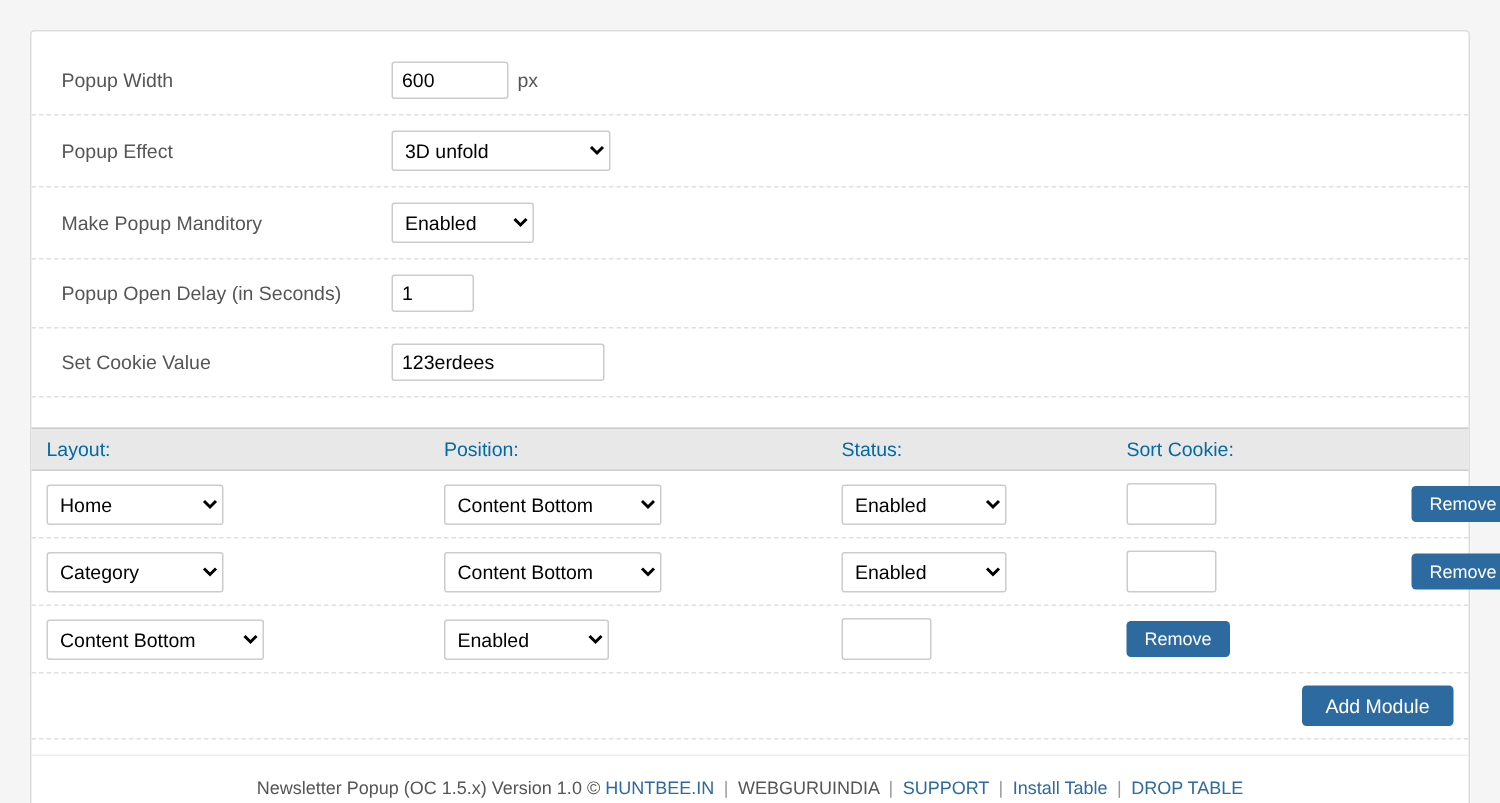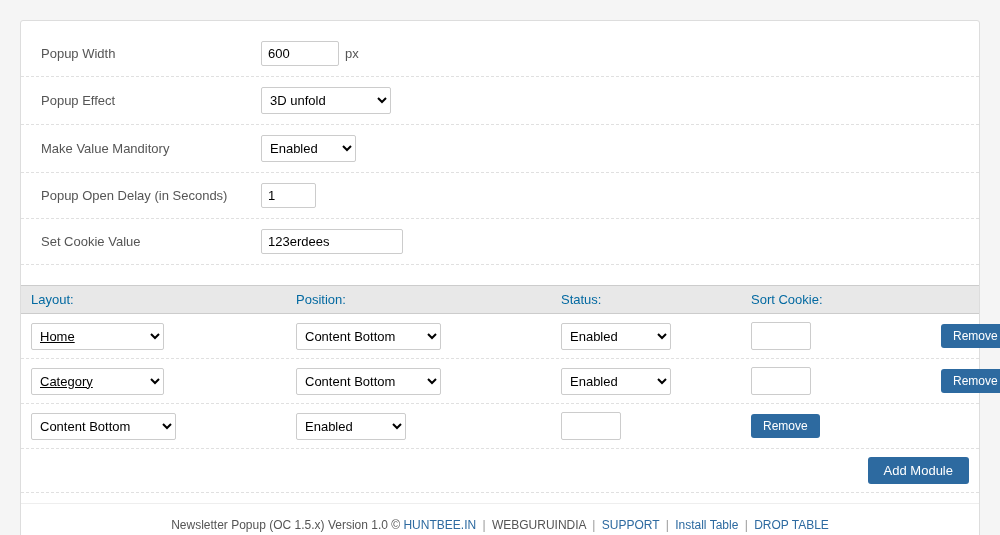--- a/index.html
+++ b/index.html
@@ -57,21 +57,21 @@
     }
     select {
       border: 1px solid #ccc;
       padding: 4px 4px;
       font-size: 13px;
       border-radius: 2px;
       background: #fff;
       cursor: pointer;
     }
     select.effect-select {
-      width: 130px;
+      width: 146px;
     }
     select.mandatory-select {
       width: 95px;
     }
 
     
     .module-table-section {
       margin: 10px 0 0 0;
     }
     .module-table-header {
@@ -91,22 +91,21 @@
       display: grid;
       grid-template-columns: 265px 265px 190px 190px 90px;
       border-bottom: 1px dashed #e0e0e0;
       padding: 8px 10px;
       align-items: center;
     }
     .module-row select {
       width: 110px;
     }
     select.layout-select {
-      width: 133px;
-      text-decoration: underline;
+      width: 118px;
     }
     select.position-select {
       width: 145px;
     }
     select.status-select {
       width: 110px;
     }
     input.sort-input {
       width: 60px;
       height: 28px;
@@ -174,21 +173,21 @@
         <select class="effect-select">
           <option>3D unfold</option>
           <option>Fade</option>
           <option>Slide</option>
           <option>Zoom</option>
         </select>
       </div>
     </div>
 
     <div class="form-row">
-      <div class="form-label">Make Value Manditory</div>
+      <div class="form-label">Make Popup Manditory</div>
       <div class="form-control-wrap">
         <select class="mandatory-select">
           <option>Enabled</option>
           <option>Disabled</option>
         </select>
       </div>
     </div>
 
     <div class="form-row">
       <div class="form-label">Popup Open Delay (in Seconds)</div>

